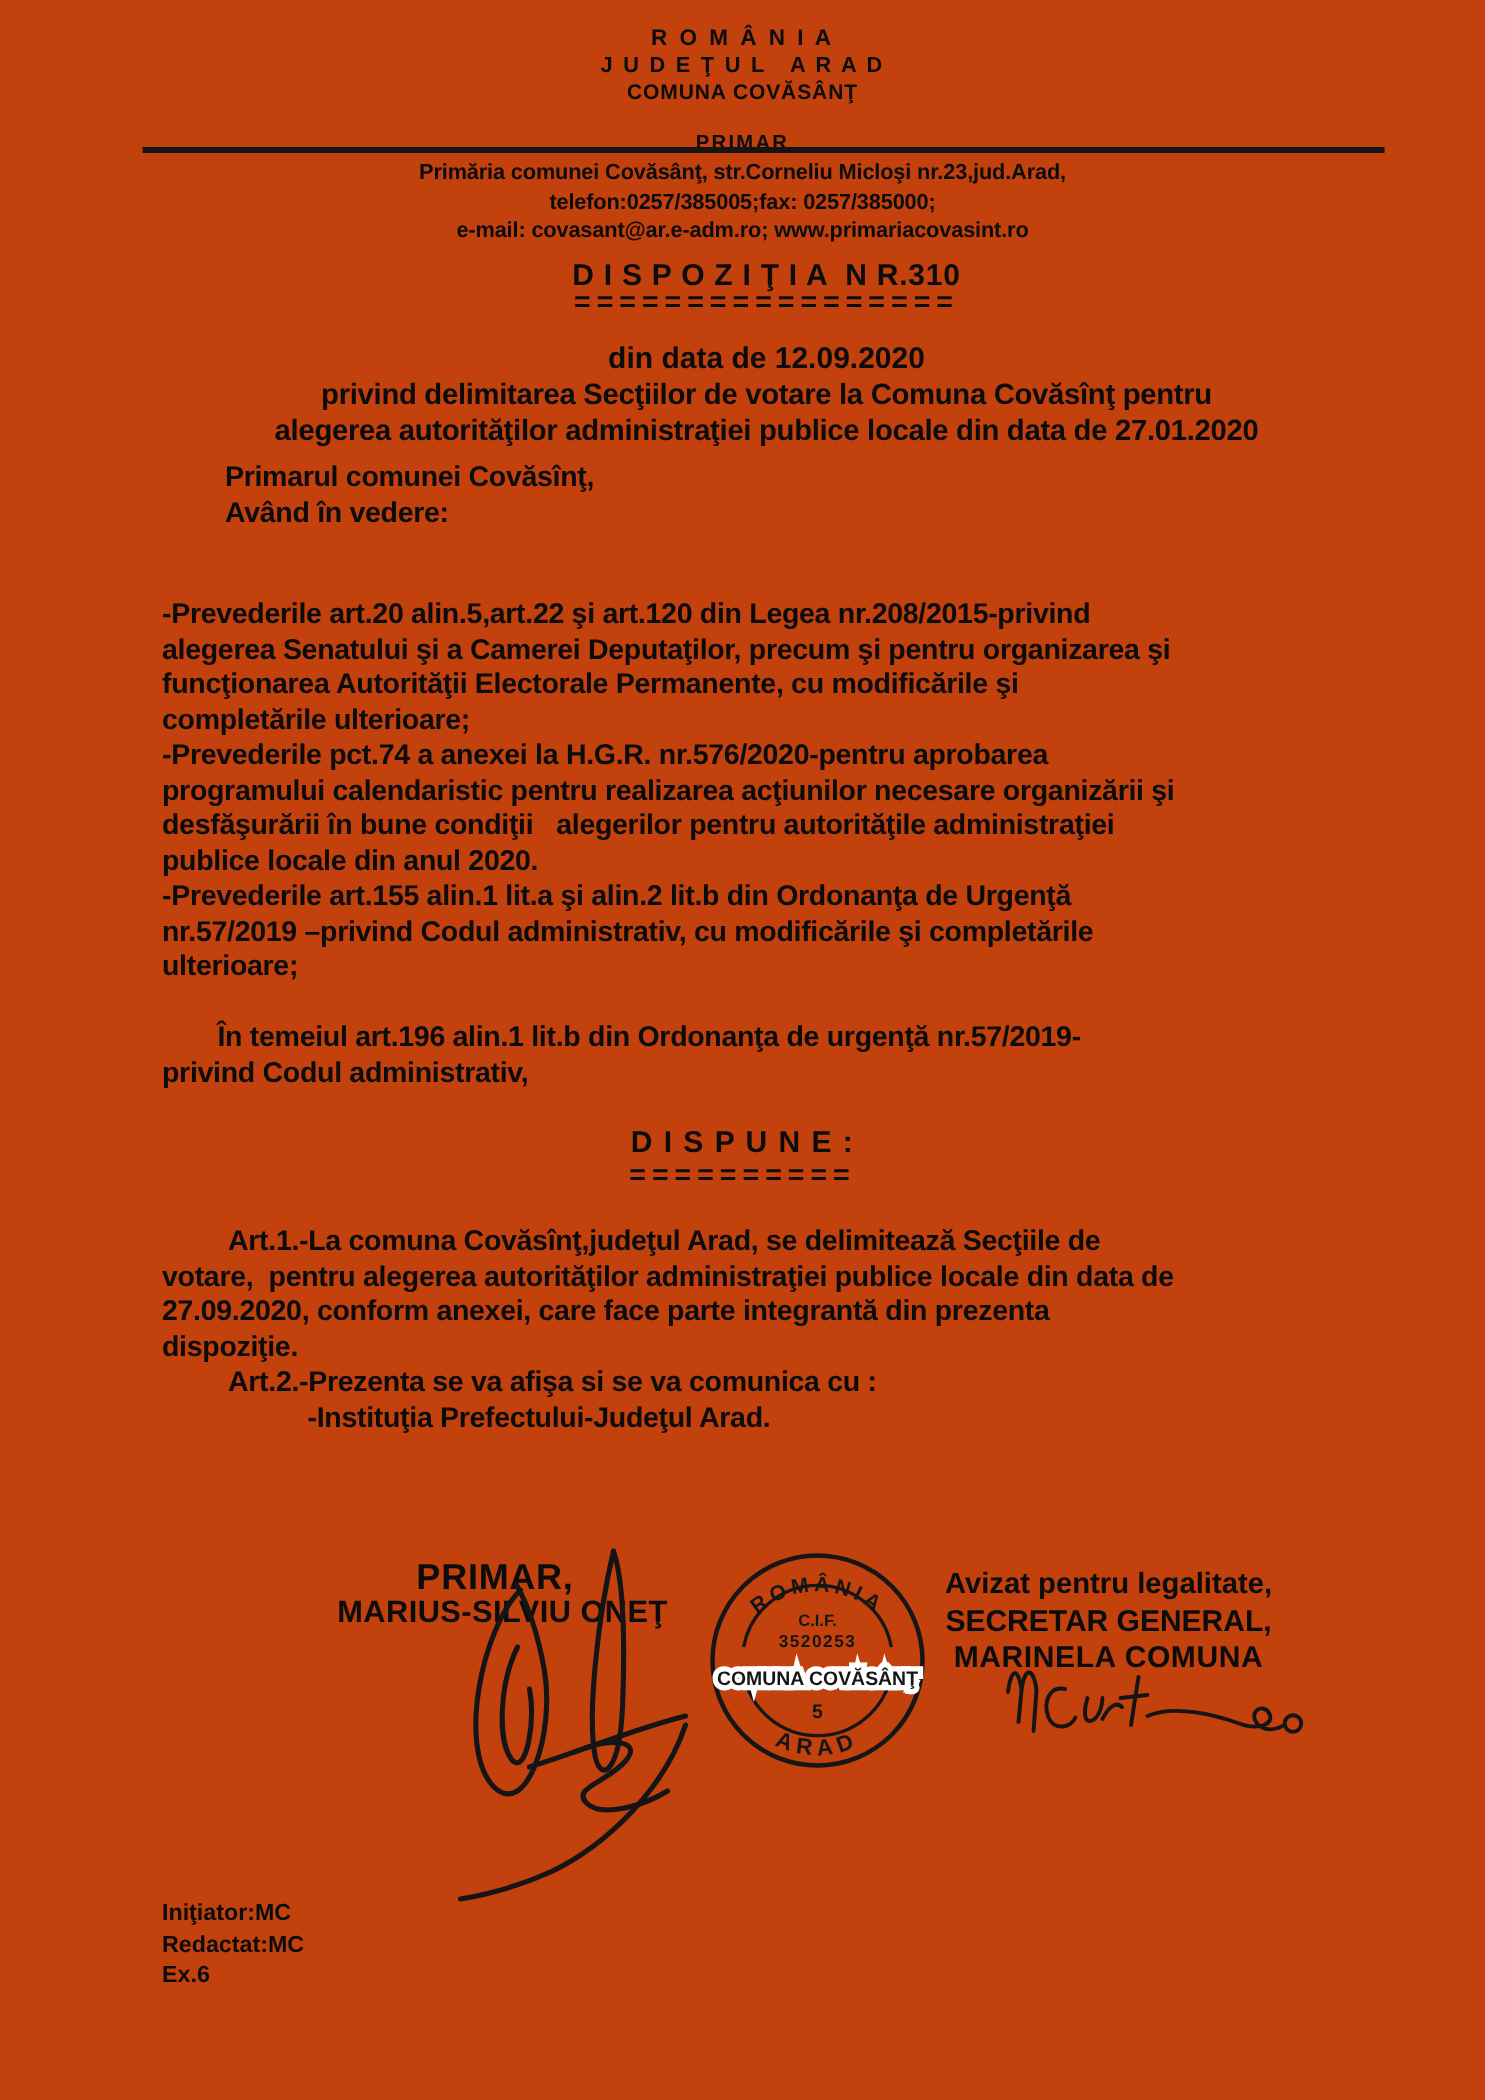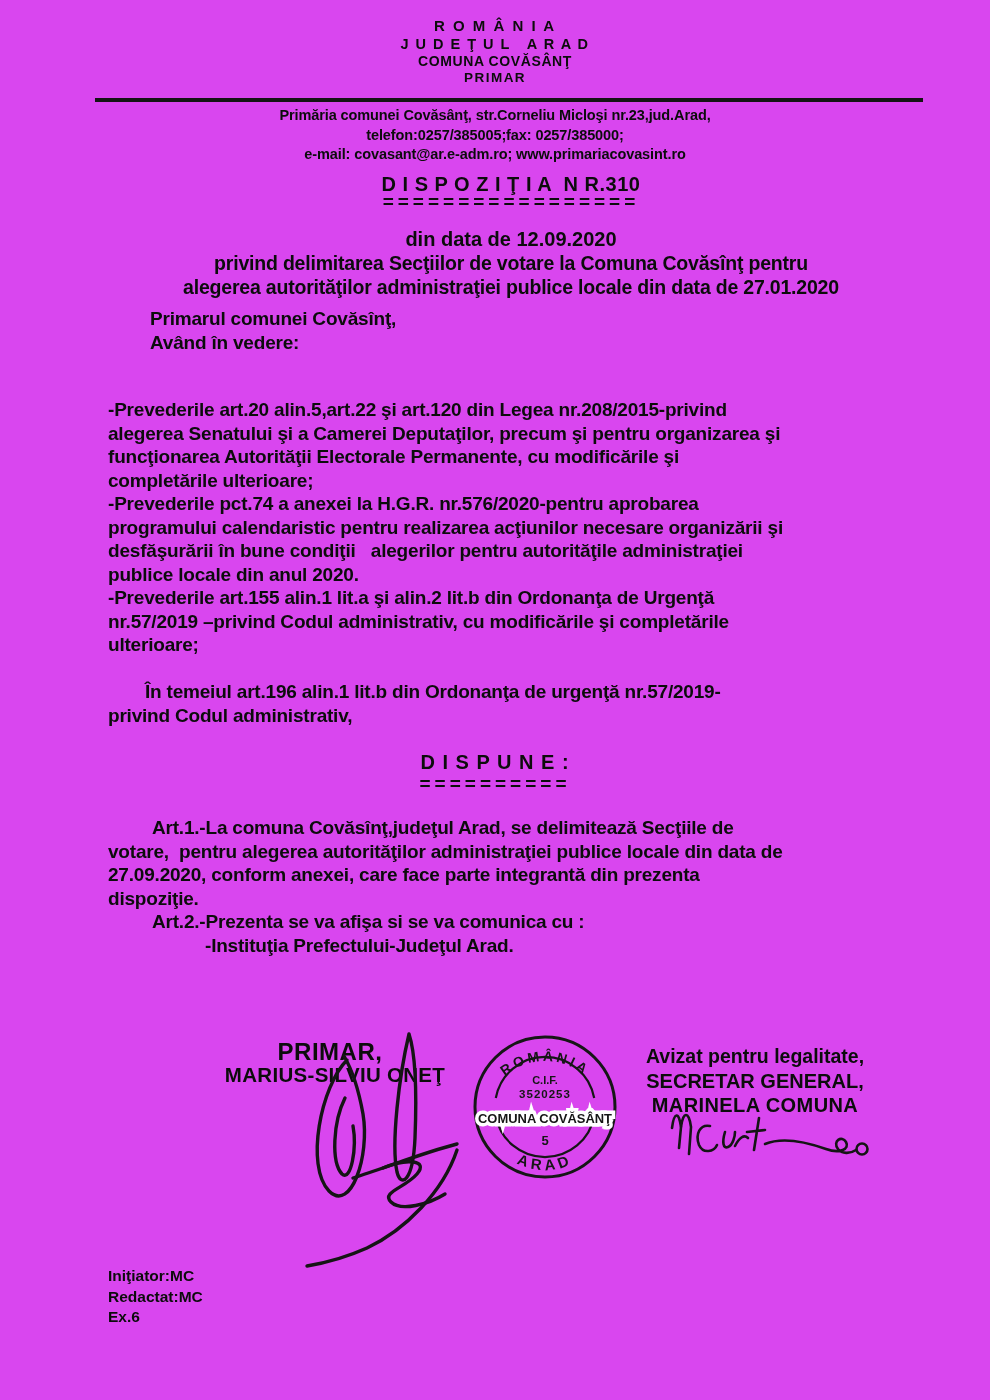--- a/index.html
+++ b/index.html
@@ -1,31 +1,31 @@
 <!DOCTYPE html>
 <html><head>
 <meta charset="utf-8">
 <style>
   html,body{margin:0;padding:0;background:#e8e8e8;}
   .page{
     position:relative;width:990px;height:1400px;margin:0 auto;
-    background:#d946ef;color:#0c0c0c;
+    background:#c2410c;color:#0c0c0c;
     font-family:"Liberation Sans",sans-serif;font-weight:700;
     overflow:hidden;
   }
   .c{text-align:center;}
   .pre{white-space:pre-wrap;}
   .abs{position:absolute;left:0;right:0;}
 
   
   .letterhead{top:16px;}
   .lh-country{font-size:15px;letter-spacing:2px;line-height:19px;}
   .lh-county{font-size:14.5px;letter-spacing:1.5px;line-height:18px;}
   .lh-commune{font-size:14px;letter-spacing:.6px;line-height:17px;}
-  .lh-office{font-size:13.5px;letter-spacing:1.5px;line-height:16px;}
+  .lh-office{font-size:13.5px;letter-spacing:1.5px;line-height:16px;margin-top:17px;}
 
   .rule{position:absolute;top:98px;left:95px;width:828px;height:4px;background:#141414;}
 
   .contact{top:106px;font-size:14.5px;line-height:19.5px;letter-spacing:-.1px;}
 
   .title{top:172px;padding-left:32px;}
   .tl-number{font-size:20px;line-height:24px;letter-spacing:.5px;}
   .tl-underline{font-size:19px;line-height:18px;letter-spacing:4px;margin-top:-3px;}
   .tl-date{font-size:20px;line-height:24px;margin-top:16px;}
   .tl-subj{font-size:19.5px;line-height:24px;letter-spacing:-.2px;}
@@ -46,21 +46,21 @@
   .dp-heading{font-size:20px;line-height:24px;letter-spacing:1px;}
   .dp-underline{font-size:19px;line-height:20px;letter-spacing:4px;}
 
   .articles{top:816px;}
 
   
   .mayor-title{position:absolute;top:1040px;left:205px;width:250px;text-align:center;font-size:24px;line-height:23px;letter-spacing:.5px;}
   .mayor-name{position:absolute;top:1063px;left:205px;width:260px;text-align:center;font-size:20.5px;line-height:24px;letter-spacing:.3px;white-space:nowrap;}
   .sig-mayor{position:absolute;top:1026px;left:287px;width:195px;height:250px;}
   .stamp{position:absolute;top:1033px;left:471px;width:148px;height:148px;}
-  .legality{position:absolute;top:1044px;left:624px;width:262px;text-align:center;}
+  .legality{position:absolute;top:1044px;left:608px;width:262px;text-align:center;}
   .lg1{font-size:19.5px;line-height:25px;}
   .lg2{font-size:20px;line-height:24px;}
   .lg3{font-size:20px;line-height:24px;letter-spacing:.4px;}
   .sig-secretary{position:absolute;top:1102px;left:662px;width:215px;height:70px;}
 
   .footer{position:absolute;top:1266px;left:108px;}
   .ft{font-size:15.5px;line-height:20.5px;}
 
   svg text{font-family:"Liberation Sans",sans-serif;font-weight:700;fill:#161616;}
 </style>

